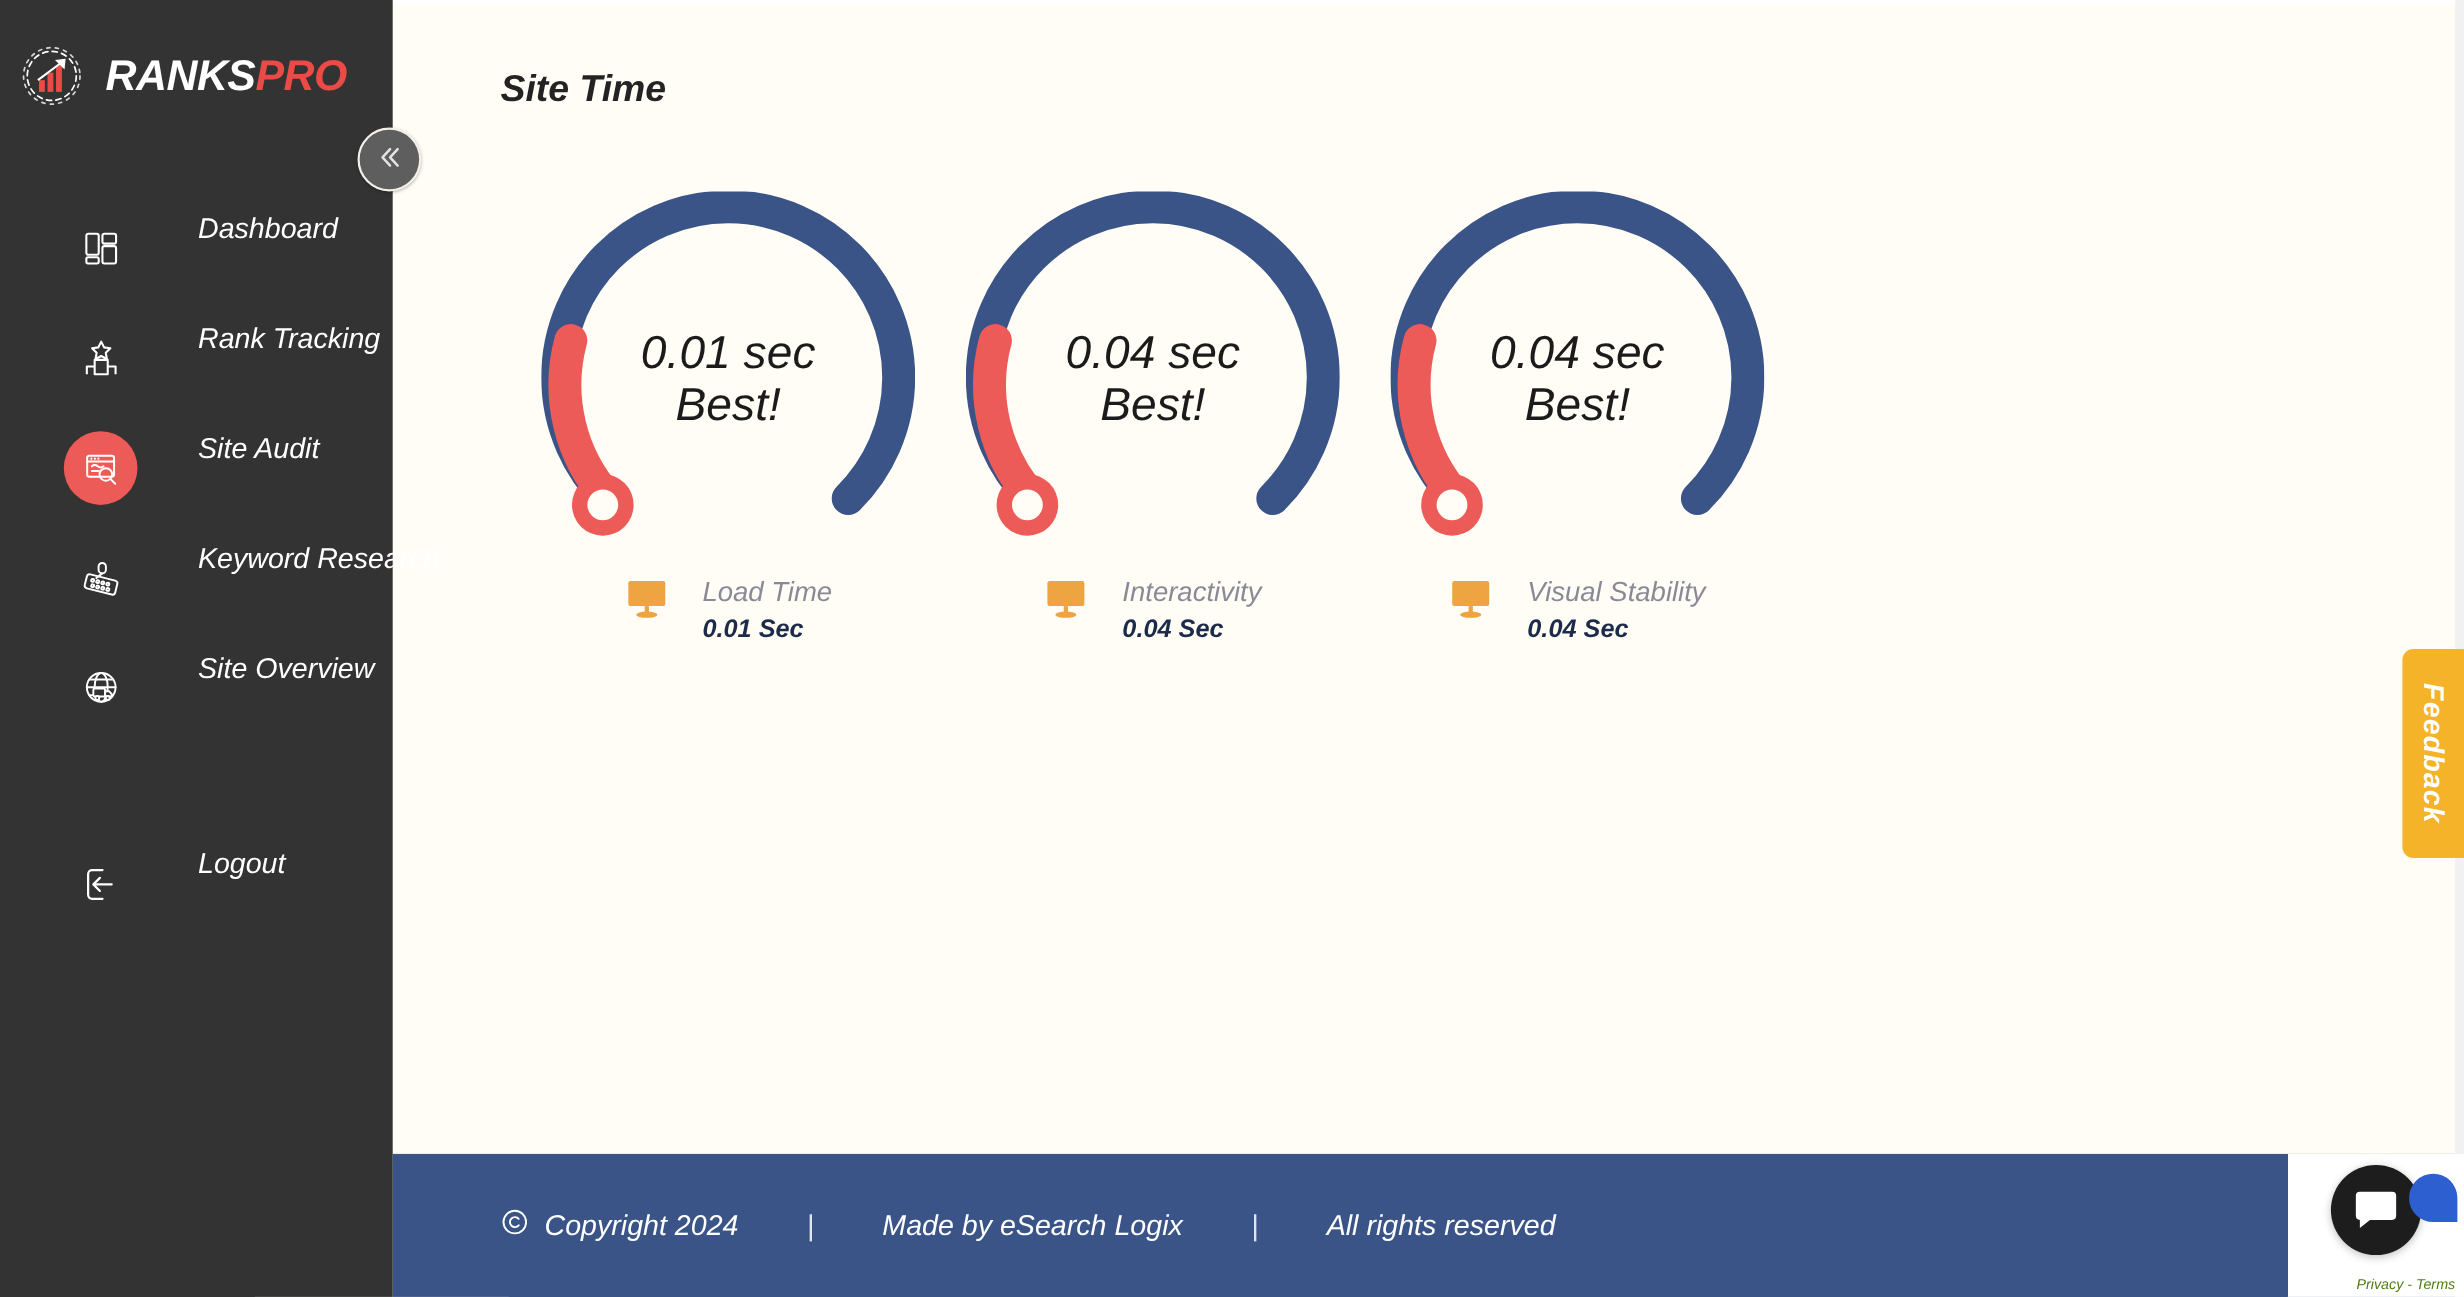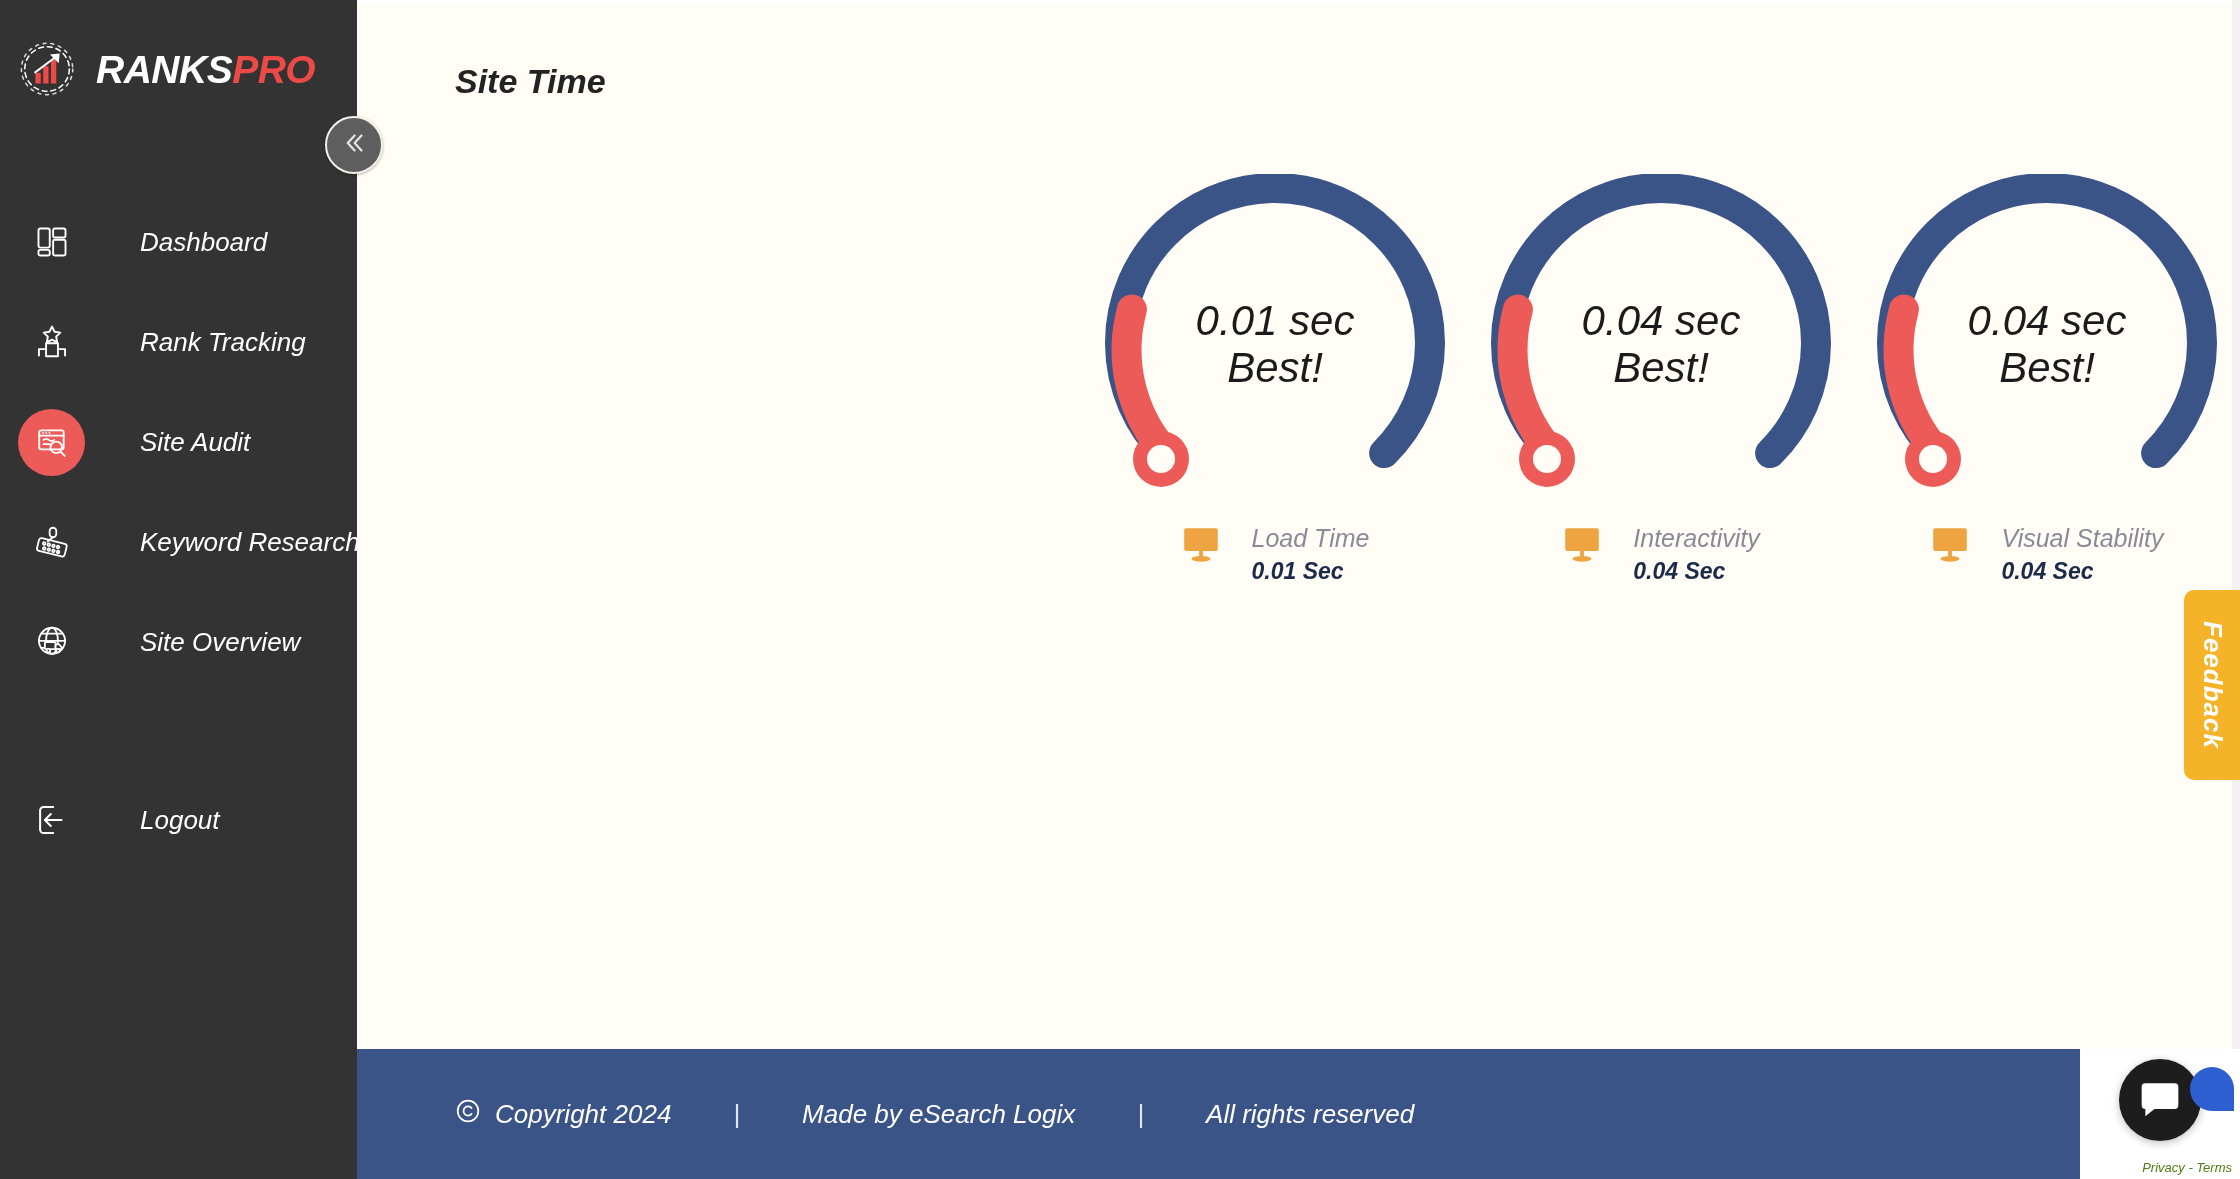--- a/index.html
+++ b/index.html
@@ -29,25 +29,26 @@
     font-size: 39px; font-weight: bold;
     letter-spacing: -0.5px;
     line-height: 1;
     white-space: nowrap;
   }
   .brand-ranks { color: #ffffff; }
   .brand-pro { color: #ec4a47; }
 
   .nav { margin-top: 92px; }
   .nav-item {
-    display: flex; align-items: center;
+    display: flex; align-items: flex-start;
     height: 100px;
     padding-left: 18px;
     gap: 0;
     cursor: pointer;
+    margin-left: 40px;
   }
   .nav-icon-wrap {
     width: 67px; height: 67px;
     flex: 0 0 67px;
     border-radius: 50%;
     display: flex; align-items: center; justify-content: center;
   }
   .nav-item.active .nav-icon-wrap { background: #ec5b57; }
   .nav-label {
     margin-left: 55px;
@@ -86,22 +87,22 @@
     position: absolute;
     left: 98px; top: 58px;
     font-size: 34px; font-weight: bold;
     color: #232323;
   }
 
   .gauges {
     position: absolute;
     left: 0; right: 0; top: 170px;
     display: flex;
-    justify-content: flex-end;
-    padding-left: 52px;
+    justify-content: flex-start;
+    padding-left: 112px;
     gap: 0;
   }
   .gauge-col {
     width: 386px;
     display: flex; flex-direction: column; align-items: center;
   }
   .gauge { position: relative; width: 340px; height: 340px; }
   .gauge svg { display: block; width: 340px; height: 340px; }
   .gauge-center {
     position: absolute; left: 0; right: 0; top: 50%;

